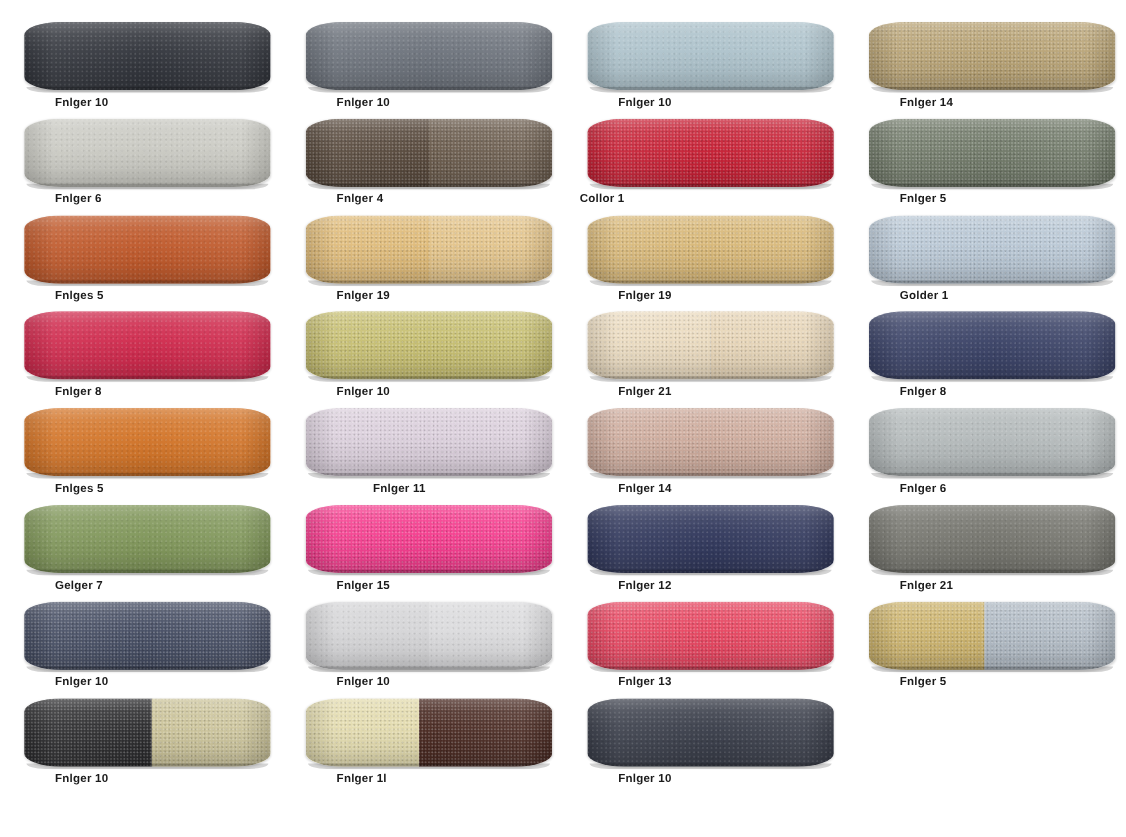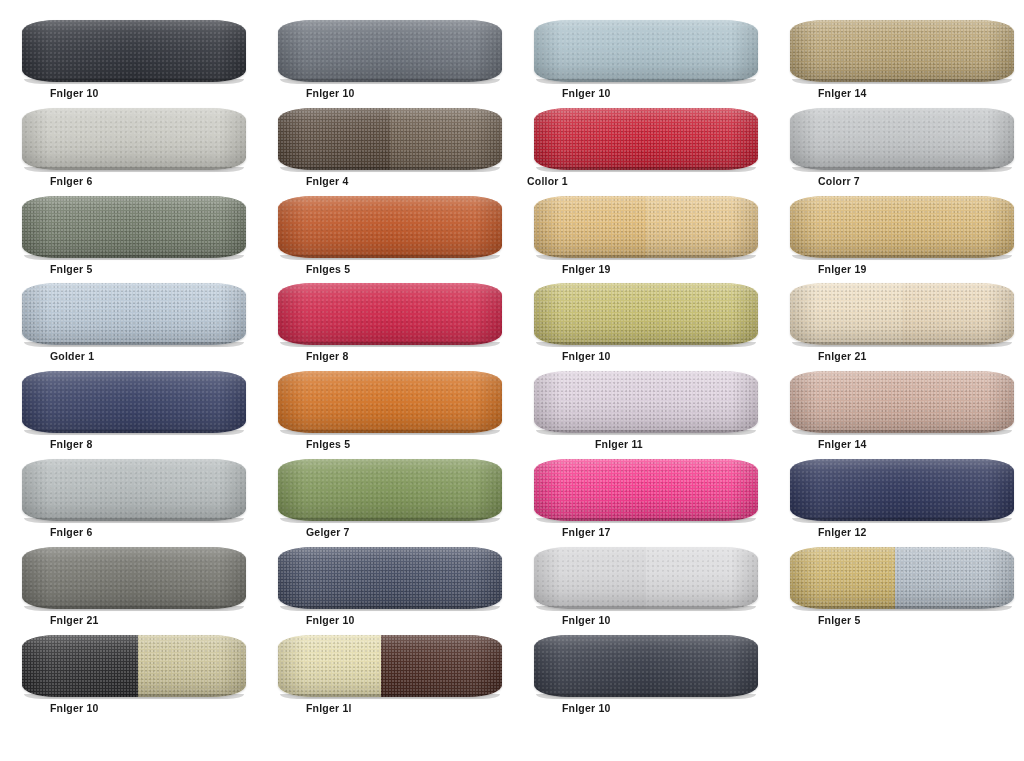--- a/index.html
+++ b/index.html
@@ -203,30 +203,20 @@
         <div class="band metallic">
           <div class="band-seg" style="width: 100%; background: rgb(200, 31, 52);"></div>
           <div class="band-grain"></div>
         </div>
         <div class="band-edge"></div>
       </div>
       <div class="swatch-label" style="color: rgb(27, 27, 27); margin-left: 15px;">Collor 1</div>
     </div>
     <div class="swatch-cell">
       <div class="band-wrap">
-        <div class="band">
-          <div class="band-seg" style="width: 100%; background: rgb(195, 198, 200);"></div>
-          <div class="band-grain"></div>
-        </div>
-        <div class="band-edge"></div>
-      </div>
-      <div class="swatch-label" style="color: rgb(27, 27, 27);">Colorr 7</div>
-    </div>
-    <div class="swatch-cell">
-      <div class="band-wrap">
         <div class="band metallic">
           <div class="band-seg" style="width: 100%; background: rgb(113, 122, 105);"></div>
           <div class="band-grain"></div>
         </div>
         <div class="band-edge"></div>
       </div>
       <div class="swatch-label" style="color: rgb(27, 27, 27);">Fnlger 5</div>
     </div>
     <div class="swatch-cell">
       <div class="band-wrap">
@@ -363,21 +353,21 @@
       <div class="swatch-label" style="color: rgb(27, 27, 27);">Gelger 7</div>
     </div>
     <div class="swatch-cell">
       <div class="band-wrap">
         <div class="band metallic">
           <div class="band-seg" style="width: 100%; background: rgb(246, 60, 142);"></div>
           <div class="band-grain"></div>
         </div>
         <div class="band-edge"></div>
       </div>
-      <div class="swatch-label" style="color: rgb(27, 27, 27);">Fnlger 17</div>
+      <div class="swatch-label" style="color: rgb(27, 27, 27);">Fnlger 15</div>
     </div>
     <div class="swatch-cell">
       <div class="band-wrap">
         <div class="band">
           <div class="band-seg" style="width: 100%; background: rgb(51, 58, 94);"></div>
           <div class="band-grain"></div>
         </div>
         <div class="band-edge"></div>
       </div>
       <div class="swatch-label" style="color: rgb(27, 27, 27);">Fnlger 12</div>
@@ -410,20 +400,30 @@
           <div class="band-seg" style="width: 50%; background: rgb(220, 220, 222);"></div>
           <div class="band-grain"></div>
         </div>
         <div class="band-edge"></div>
       </div>
       <div class="swatch-label" style="color: rgb(27, 27, 27);">Fnlger 10</div>
     </div>
     <div class="swatch-cell">
       <div class="band-wrap">
         <div class="band metallic">
+          <div class="band-seg" style="width: 100%; background: rgb(232, 69, 96);"></div>
+          <div class="band-grain"></div>
+        </div>
+        <div class="band-edge"></div>
+      </div>
+      <div class="swatch-label" style="color: rgb(27, 27, 27);">Fnlger 13</div>
+    </div>
+    <div class="swatch-cell">
+      <div class="band-wrap">
+        <div class="band metallic">
           <div class="band-seg" style="width: 47%; background: rgb(205, 179, 107);"></div>
           <div class="seam" style="left: 47%;"></div>
           <div class="band-seg" style="width: 53%; background: rgb(178, 188, 198);"></div>
           <div class="band-grain"></div>
         </div>
         <div class="band-edge"></div>
       </div>
       <div class="swatch-label" style="color: rgb(27, 27, 27);">Fnlger 5</div>
     </div>
     <div class="swatch-cell">

